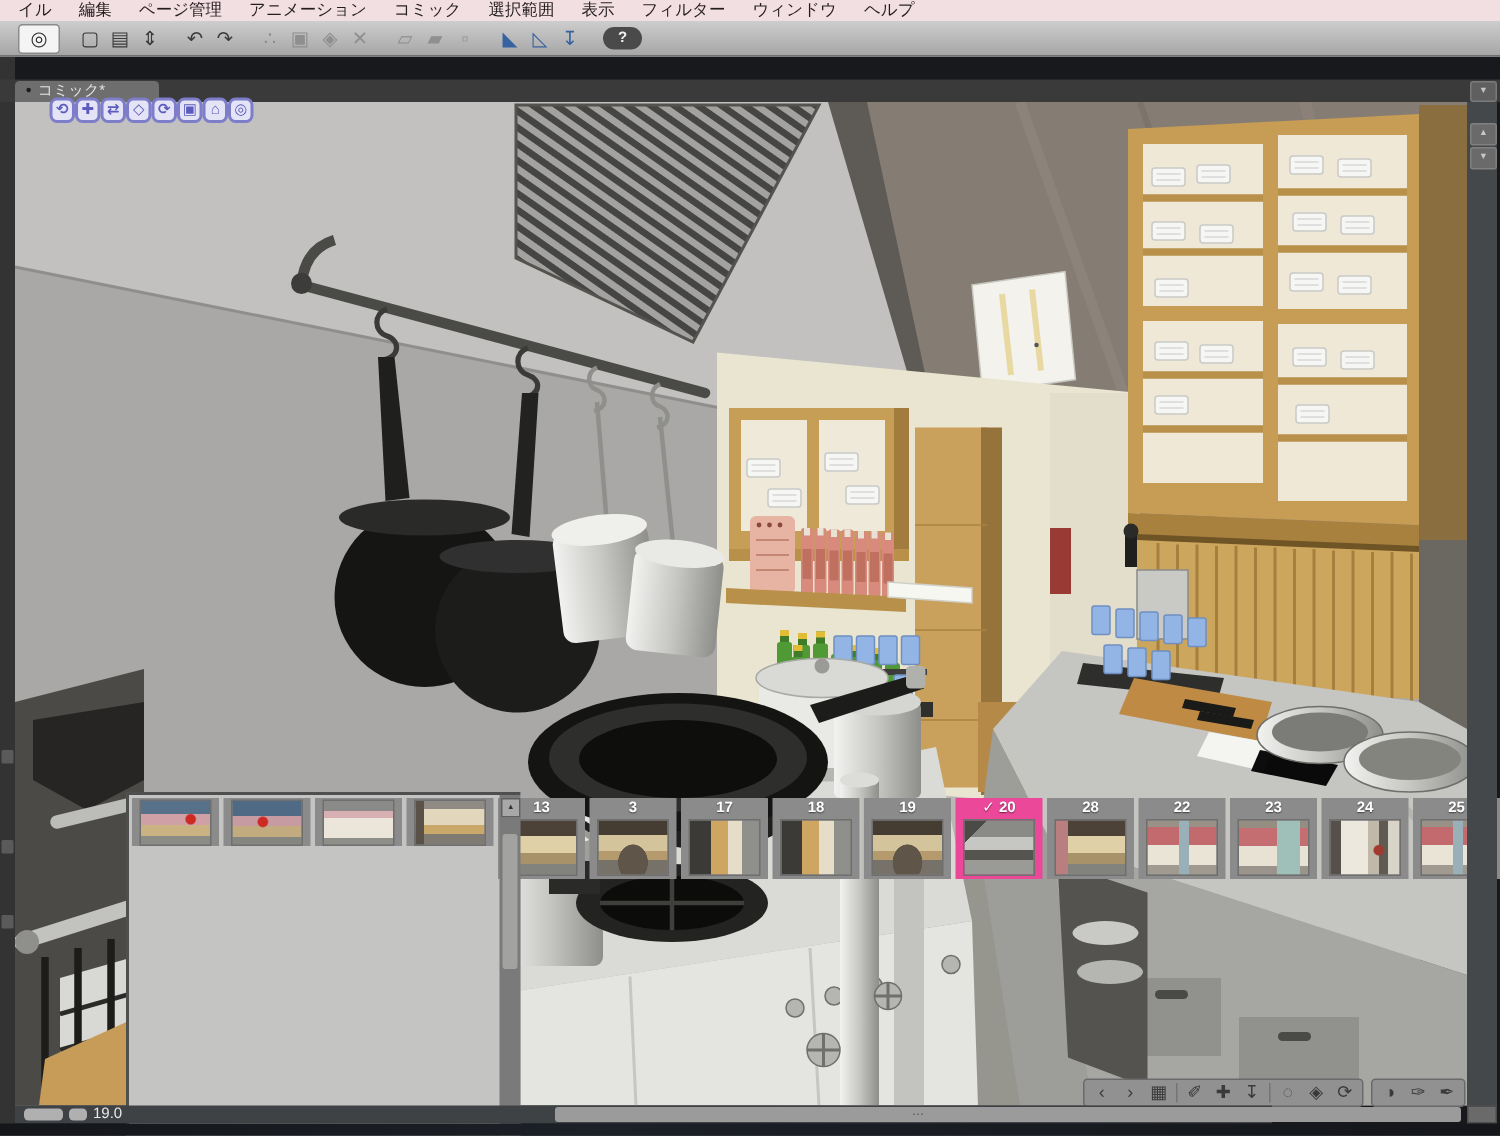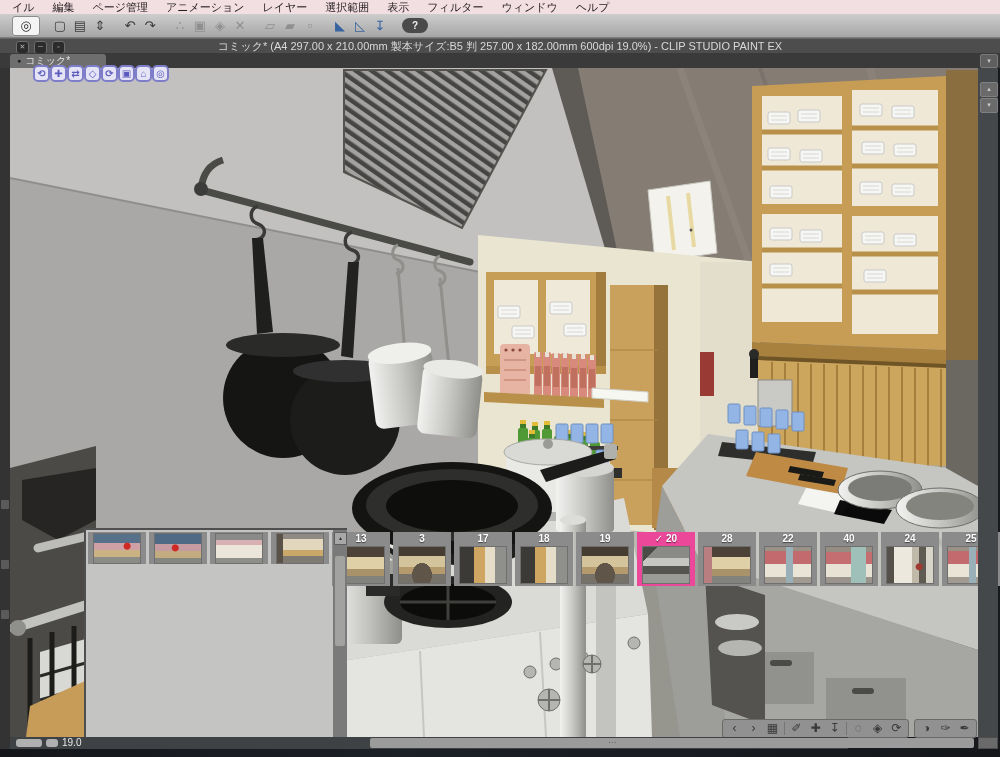--- a/index.html
+++ b/index.html
@@ -371,21 +371,21 @@
     <div class="sq" style="top:486px"></div>
     <div class="sq" style="top:546px"></div>
     <div class="sq" style="top:596px"></div>
   </div>
 
   <div class="menubar">
     <span class="mi">イル</span>
     <span class="mi">編集</span>
     <span class="mi">ページ管理</span>
     <span class="mi">アニメーション</span>
-    <span class="mi">レイヤー</span>
+    <span class="mi">コミック</span>
     <span class="mi">選択範囲</span>
     <span class="mi">表示</span>
     <span class="mi">フィルター</span>
     <span class="mi">ウィンドウ</span>
     <span class="mi">ヘルプ</span>
   </div>
 
   <div class="cmdbar">
     <span class="cbtn logo">◎</span>
     <span class="cbtn">▢</span>
@@ -403,28 +403,20 @@
     <span class="cbtn disabled">▱</span>
     <span class="cbtn disabled">▰</span>
     <span class="cbtn disabled">▫</span>
     <span class="cgap"></span>
     <span class="cbtn accent">◣</span>
     <span class="cbtn accent">◺</span>
     <span class="cbtn accent">↧</span>
     <span class="cbtn help">?</span>
   </div>
 
-  <div class="titlebar">
-    <div class="winctl">
-      <span class="wbtn">✕</span>
-      <span class="wbtn">─</span>
-      <span class="wbtn">▫</span>
-    </div>
-    <div class="title-text">コミック* (A4 297.00 x 210.00mm 製本サイズ:B5 判 257.00 x 182.00mm 600dpi 19.0%)  - CLIP STUDIO PAINT EX</div>
-  </div>
 
   <div class="tabbar">
     <div class="tab">
       <span class="dot">●</span><span>コミック*</span>
     </div>
     <div class="tb-btn">▾</div>
   </div>
 
   <div class="manip">
     <span class="m-ic">⟲</span>
@@ -484,21 +476,21 @@
             <div class="tnum">28</div>
             <div class="timg v-int1"></div>
           </div>
       </div>
       <div class="trow r-full">
         <div class="tcell">
             <div class="tnum">22</div>
             <div class="timg v-cur1"></div>
           </div>
         <div class="tcell">
-            <div class="tnum">40</div>
+            <div class="tnum">23</div>
             <div class="timg v-cur2"></div>
           </div>
         <div class="tcell">
             <div class="tnum">24</div>
             <div class="timg v-hall"></div>
           </div>
         <div class="tcell">
             <div class="tnum">25</div>
             <div class="timg v-cur1"></div>
           </div>

